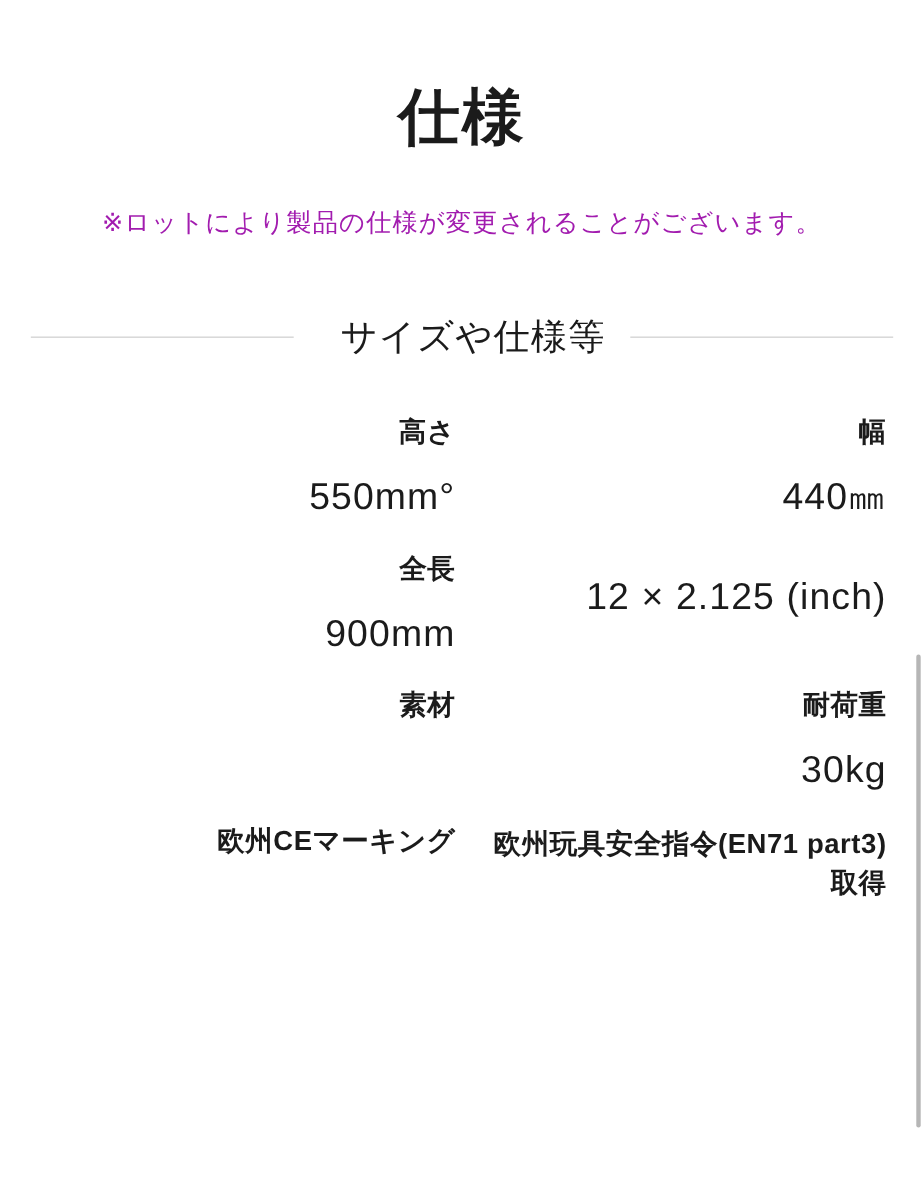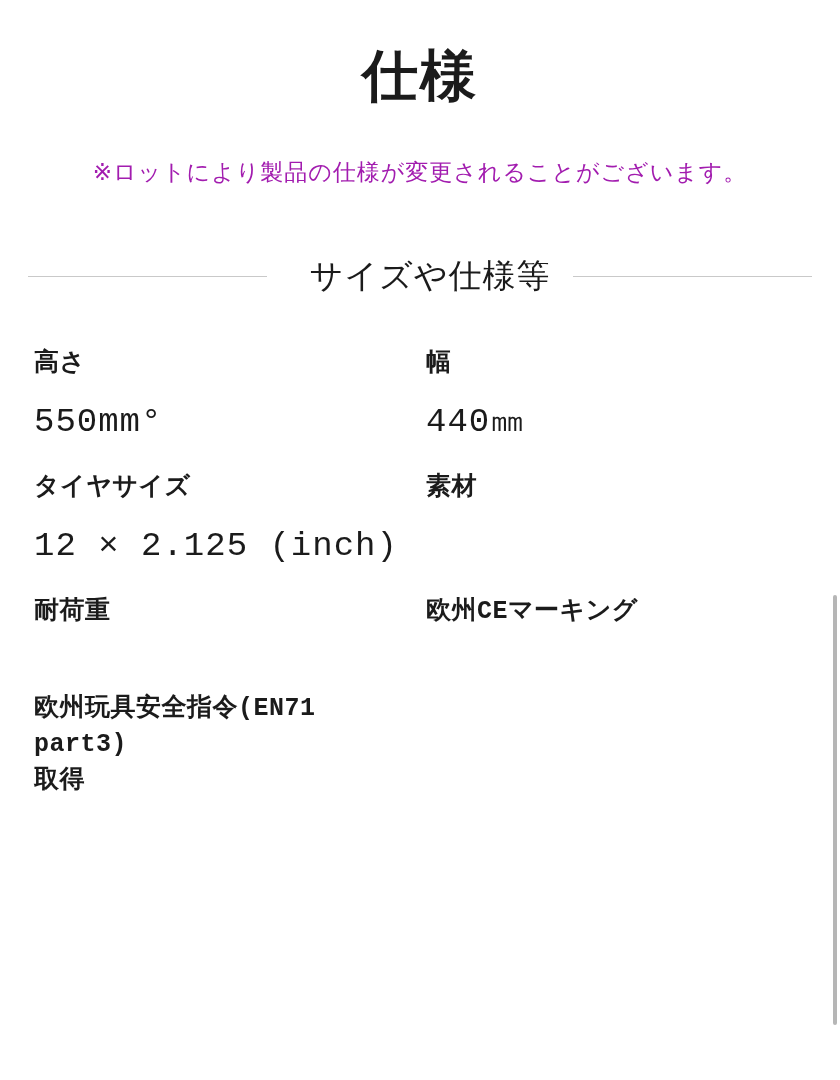--- a/index.html
+++ b/index.html
@@ -24,21 +24,21 @@
     position: relative;
   }
 
   .spec-title {
     text-align: center;
     font-size: 56px;
     font-weight: bold;
     letter-spacing: 2px;
     color: #1b1b1b;
     margin: 0;
-    padding-top: 42px;
+    padding-top: 72px;
     line-height: 1.2;
   }
 
   .spec-note {
     text-align: center;
     font-size: 23px;
     color: #a21caf;
     margin: 0;
     padding-top: 46px;
     letter-spacing: 1px;
@@ -67,25 +67,24 @@
 
   .spec-grid {
     margin-top: 34px;
     display: grid;
     grid-template-columns: 1fr 1fr;
     column-gap: 0;
     row-gap: 0;
   }
 
   .spec-cell {
-    text-align: left;
+    text-align: right;
     padding: 14px 6px 12px 6px;
     min-height: 96px;
     box-sizing: border-box;
-    font-family: Liberation Mono, monospace;
   }
   .spec-label {
     font-size: 25px;
     font-weight: bold;
     color: #1b1b1b;
     line-height: 1.35;
     letter-spacing: 0.5px;
   }
   .spec-value {
     font-size: 34px;
@@ -134,33 +133,37 @@
     <div class="spec-cell">
       <div class="spec-label">高さ</div>
       <div class="spec-value">550mm°</div>
     </div>
 
     <div class="spec-cell">
       <div class="spec-label">幅</div>
       <div class="spec-value">440㎜</div>
     </div>
 
+    <div class="spec-cell">
+      <div class="spec-label">全長</div>
+      <div class="spec-value">900mm</div>
+    </div>
 
     <div class="spec-cell">
-      <div class="spec-label">タイヤサイズ</div>
       <div class="spec-value">12 × 2.125 (inch)</div>
     </div>
 
 
     <div class="spec-cell">
       <div class="spec-label">素材</div>
     </div>
 
     <div class="spec-cell">
       <div class="spec-label">耐荷重</div>
+      <div class="spec-value">30kg</div>
     </div>
 
     <div class="spec-cell">
       <div class="spec-label">欧州CEマーキング</div>
       <div class="spec-value"></div>
     </div>
 
     <div class="spec-cell last-label">
       <div class="spec-label" style="white-space: pre-line;">欧州玩具安全指令(EN71 part3)
 取得</div>

